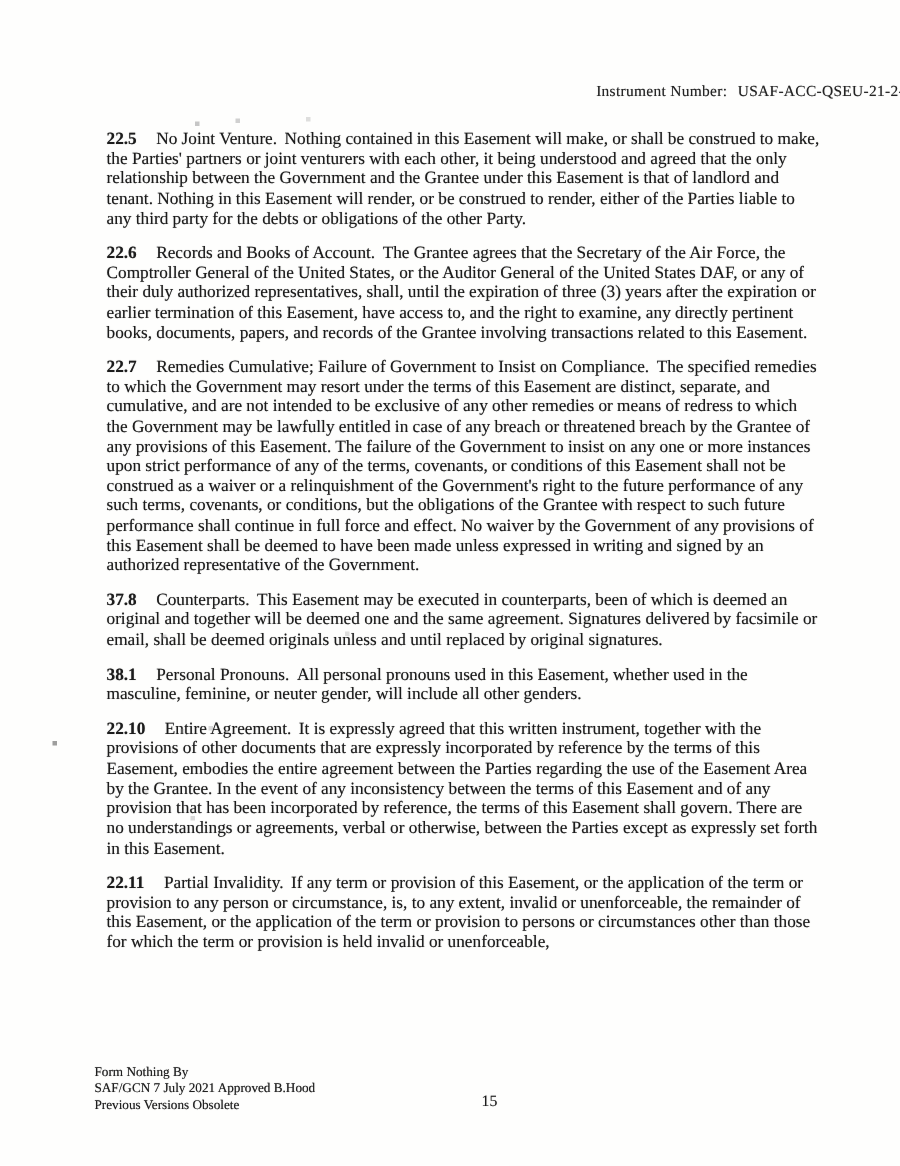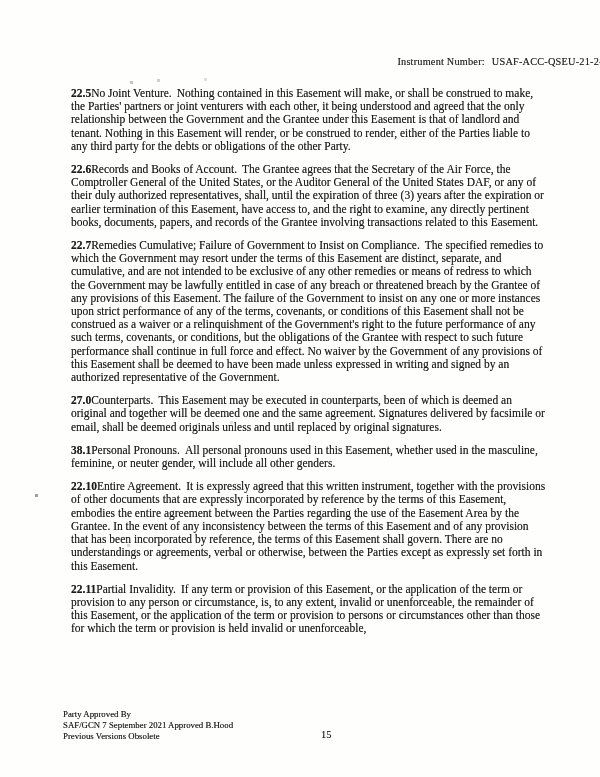--- a/index.html
+++ b/index.html
@@ -23,21 +23,21 @@
     margin-left: 46px;
   }
   .header .num { margin-left: 7px; }
   .content {
     position: absolute; top: 87px; left: 71px; width: 477px;
     font-size: 11.5px; line-height: 13.2px;
     color: #1c1c1c;
     text-shadow: 0 0 0.55px rgba(28,28,28,0.55);
   }
   .section { margin: 0 0 10px 0; }
-  .sec-num   { font-weight: bold; }
+  .sec-num   { font-weight: bold; margin-right: 13px; }
   .sec-title { font-weight: normal; margin-right: 5px; }
   .footer {
     position: absolute; left: 63px; top: 709px;
     font-size: 8.8px; line-height: 10.8px;
     color: #202020;
     text-shadow: 0 0 0.5px rgba(30,30,30,0.6);
   }
   .pagenum {
     position: absolute; left: 280px; top: 729px;
     font-size: 10.5px; color: #1c1c1c;
@@ -79,40 +79,40 @@
 
     <p class="section">
       <span class="sec-num">22.6</span><span class="sec-title">Records and Books of Account.</span><span class="sec-body">The Grantee agrees that the Secretary of the Air Force, the Comptroller General of the United States, or the Auditor General of the United States DAF, or any of their duly authorized representatives, shall, until the expiration of three (3) years after the expiration or earlier termination of this Easement, have access to, and the right to examine, any directly pertinent books, documents, papers, and records of the Grantee involving transactions related to this Easement.</span>
     </p>
 
     <p class="section">
       <span class="sec-num">22.7</span><span class="sec-title">Remedies Cumulative; Failure of Government to Insist on Compliance.</span><span class="sec-body">The specified remedies to which the Government may resort under the terms of this Easement are distinct, separate, and cumulative, and are not intended to be exclusive of any other remedies or means of redress to which the Government may be lawfully entitled in case of any breach or threatened breach by the Grantee of any provisions of this Easement. The failure of the Government to insist on any one or more instances upon strict performance of any of the terms, covenants, or conditions of this Easement shall not be construed as a waiver or a relinquishment of the Government's right to the future performance of any such terms, covenants, or conditions, but the obligations of the Grantee with respect to such future performance shall continue in full force and effect. No waiver by the Government of any provisions of this Easement shall be deemed to have been made unless expressed in writing and signed by an authorized representative of the Government.</span>
     </p>
 
     <p class="section">
-      <span class="sec-num">27.0</span><span class="sec-title">Counterparts.</span><span class="sec-body">This Easement may be executed in counterparts, been of which is deemed an original and together will be deemed one and the same agreement. Signatures delivered by facsimile or email, shall be deemed originals unless and until replaced by original signatures.</span>
+      <span class="sec-num">37.8</span><span class="sec-title">Counterparts.</span><span class="sec-body">This Easement may be executed in counterparts, been of which is deemed an original and together will be deemed one and the same agreement. Signatures delivered by facsimile or email, shall be deemed originals unless and until replaced by original signatures.</span>
     </p>
 
     <p class="section">
       <span class="sec-num">38.1</span><span class="sec-title">Personal Pronouns.</span><span class="sec-body">All personal pronouns used in this Easement, whether used in the masculine, feminine, or neuter gender, will include all other genders.</span>
     </p>
 
     <p class="section">
       <span class="sec-num">22.10</span><span class="sec-title">Entire Agreement.</span><span class="sec-body">It is expressly agreed that this written instrument, together with the provisions of other documents that are expressly incorporated by reference by the terms of this Easement, embodies the entire agreement between the Parties regarding the use of the Easement Area by the Grantee. In the event of any inconsistency between the terms of this Easement and of any provision that has been incorporated by reference, the terms of this Easement shall govern. There are no understandings or agreements, verbal or otherwise, between the Parties except as expressly set forth in this Easement.</span>
     </p>
 
     <p class="section">
       <span class="sec-num">22.11</span><span class="sec-title">Partial Invalidity.</span><span class="sec-body">If any term or provision of this Easement, or the application of the term or provision to any person or circumstance, is, to any extent, invalid or unenforceable, the remainder of this Easement, or the application of the term or provision to persons or circumstances other than those for which the term or provision is held invalid or unenforceable,</span>
     </p>
 
   </div>
 
   <div class="footer">
-    <div>Party Approved By</div>
-    <div>SAF/GCN 7 September 2021 Approved B.Hood</div>
+    <div>Form Nothing By</div>
+    <div>SAF/GCN 7 July 2021 Approved B.Hood</div>
     <div>Previous Versions Obsolete</div>
   </div>
 
   <div class="pagenum">15</div>
 
   <div class="artifacts"></div>
 
 </div>
 
 </body></html>

